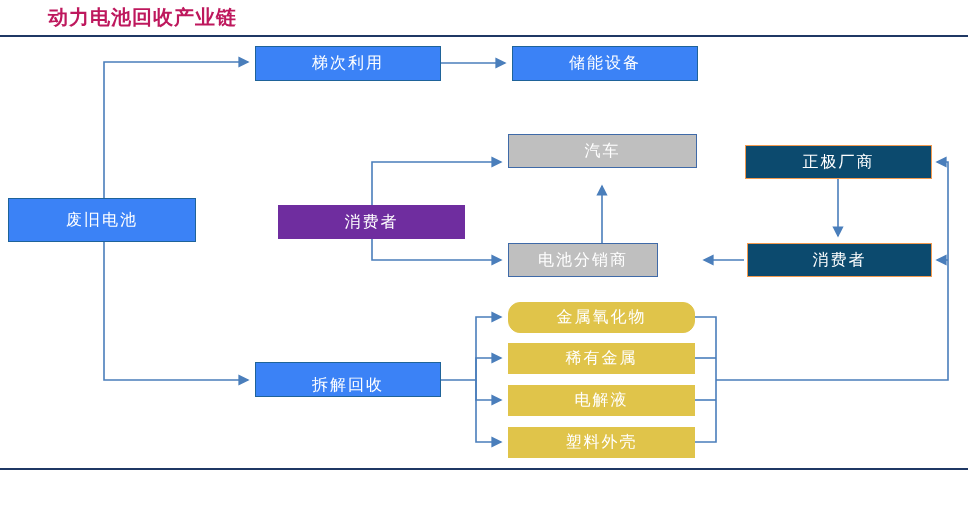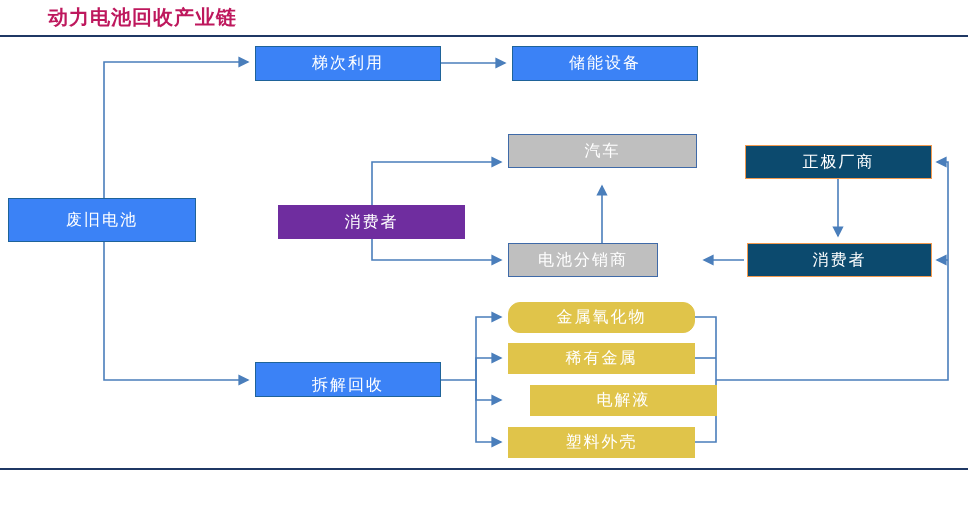--- a/index.html
+++ b/index.html
@@ -124,21 +124,21 @@
       </div>
       <div class="node n-blue" style="left: 255px; top: 362px; width: 186px; height: 35px; align-items: flex-end;">
         <span>拆解回收</span>
       </div>
       <div class="node n-yellow" style="left: 508px; top: 302px; width: 187px; height: 31px; border-radius: 12px;">
         <span>金属氧化物</span>
       </div>
       <div class="node n-yellow" style="left: 508px; top: 343px; width: 187px; height: 31px;">
         <span>稀有金属</span>
       </div>
-      <div class="node n-yellow" style="left: 508px; top: 385px; width: 187px; height: 31px; margin-left: 22px;">
+      <div class="node n-yellow" style="left: 508px; top: 385px; width: 187px; height: 31px;">
         <span>电解液</span>
       </div>
       <div class="node n-yellow" style="left: 508px; top: 427px; width: 187px; height: 31px; justify-content: center;">
         <span>塑料外壳</span>
       </div>
     </div>
 
 </div>
 
 </body></html>

